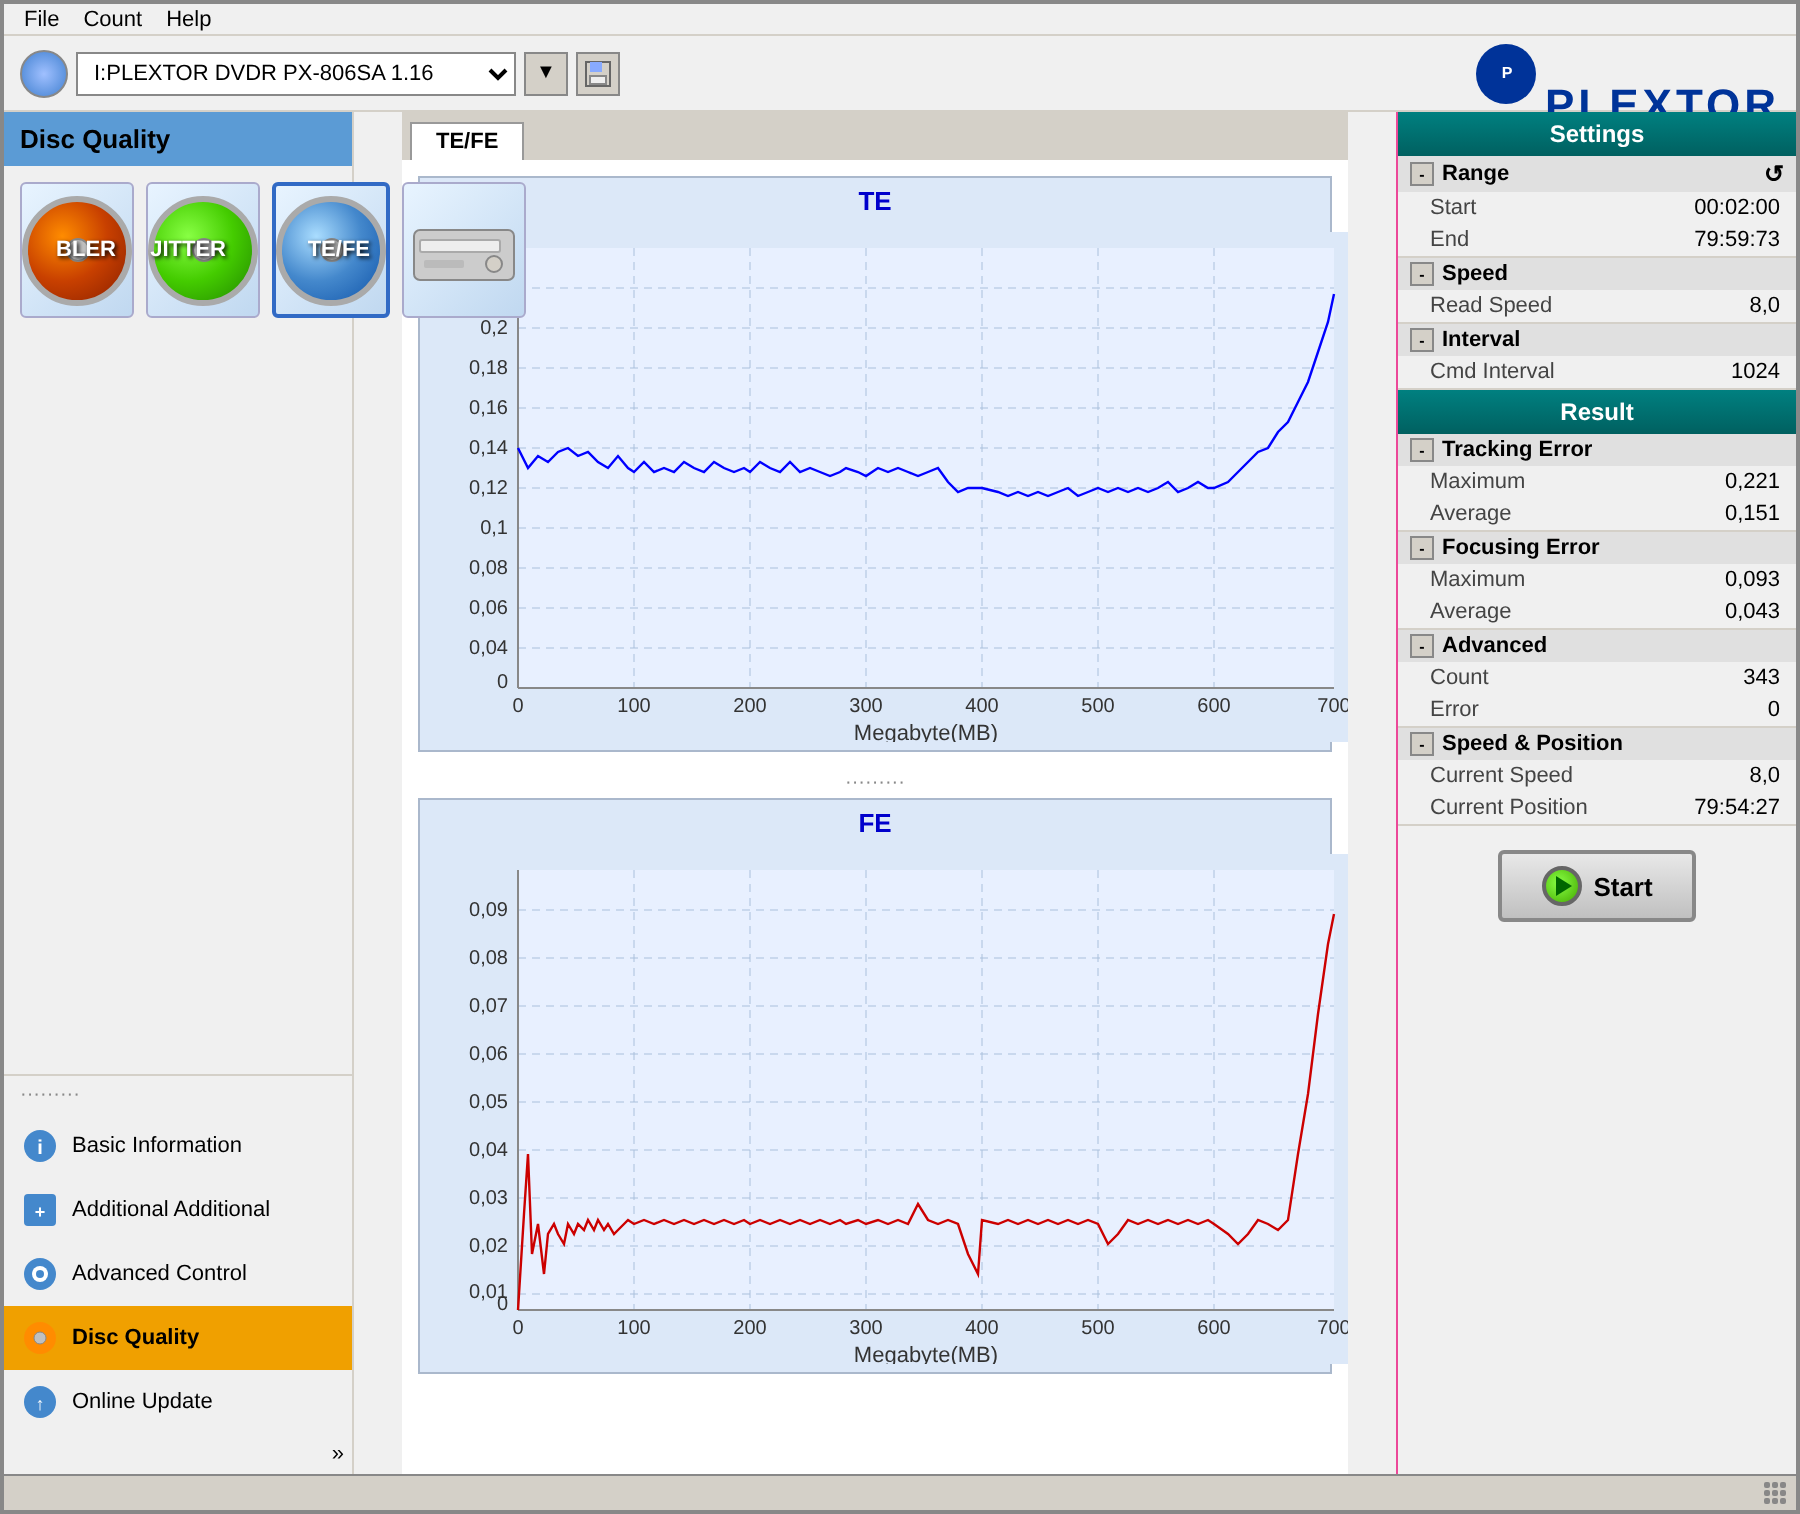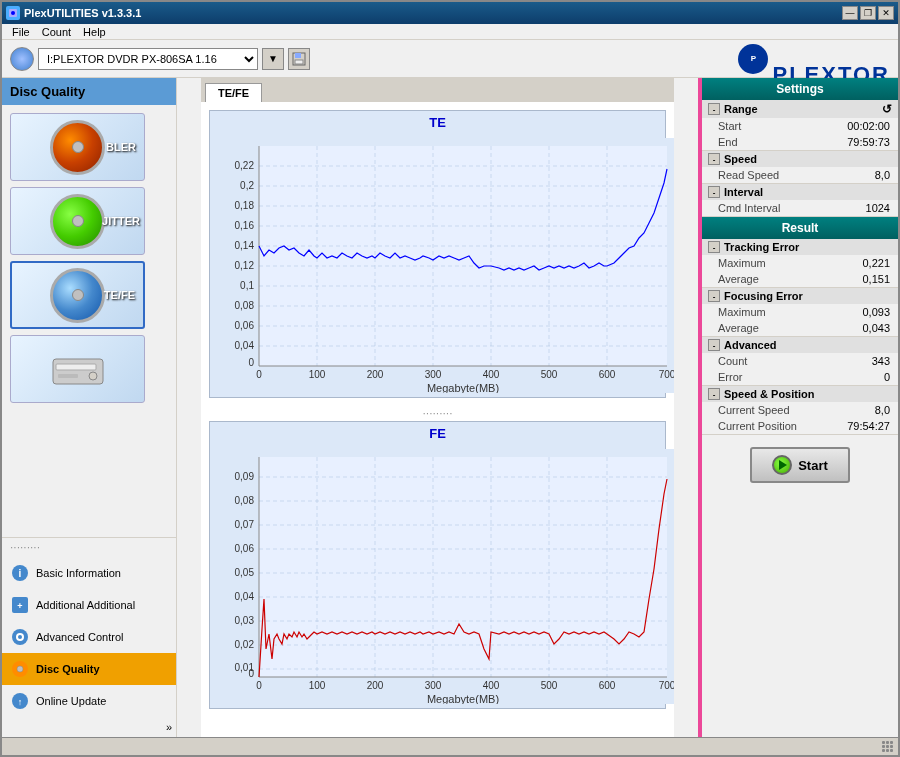--- a/index.html
+++ b/index.html
@@ -28,21 +28,21 @@
     .plextor-logo-icon { width: 30px; height: 30px; background: #003399; border-radius: 50%; display: flex; align-items: center; justify-content: center; }
     .plextor-logo-icon span { color: white; font-size: 8px; font-weight: bold; }
     .plextor-text { color: #003399; font-size: 20px; font-weight: bold; letter-spacing: 1px; margin-top: 32px; }
     
     
     .main-area { display: flex; flex: 1; overflow: hidden; gap: 24px; }
     
     
     .sidebar { width: 175px; background: #f0f0f0; border-right: 1px solid #d4d0c8; display: flex; flex-direction: column; }
     .sidebar-header { background: #5b9bd5; padding: 6px 8px; font-size: 13px; font-weight: bold; color: #000; }
-    .disc-icons { padding: 8px; display: flex; flex-direction: column; gap: 6px; }
+    .disc-icons { padding: 8px; display: flex; flex-direction: row; gap: 6px; }
     .disc-item { width: 135px; height: 68px; background: linear-gradient(135deg, #e8f4ff, #c0d8f0); border: 1px solid #aac; display: flex; align-items: center; justify-content: center; border-radius: 3px; cursor: pointer; position: relative; }
     .disc-item.active { border: 2px solid #316ac5; }
     .disc-img-bler { width: 55px; height: 55px; background: radial-gradient(circle at 35% 35%, #ff8c00, #c84000 50%, #8b2000); border-radius: 50%; border: 3px solid #aaa; display: flex; align-items: center; justify-content: center; }
     .disc-img-jitter { width: 55px; height: 55px; background: radial-gradient(circle at 35% 35%, #88ff44, #44cc00 50%, #228800); border-radius: 50%; border: 3px solid #aaa; display: flex; align-items: center; justify-content: center; }
     .disc-img-tefe { width: 55px; height: 55px; background: radial-gradient(circle at 35% 35%, #aaddff, #4488cc 50%, #1155aa); border-radius: 50%; border: 3px solid #aaa; display: flex; align-items: center; justify-content: center; }
     .disc-label { position: absolute; font-size: 11px; font-weight: bold; color: white; text-shadow: 1px 1px 2px #000; }
     .disc-hole { width: 12px; height: 12px; background: #c0c0c0; border-radius: 50%; border: 1px solid #888; }
     
     .sidebar-nav { margin-top: auto; border-top: 1px solid #d4d0c8; }
     .nav-item { display: flex; align-items: center; gap: 6px; padding: 6px 8px; cursor: pointer; font-size: 11px; }
@@ -60,21 +60,21 @@
     .charts-area { flex: 1; padding: 8px; background: white; overflow-y: auto; }
     
     .chart-container { margin-bottom: 8px; background: #dce8f8; border: 1px solid #aab8cc; }
     .chart-title { text-align: center; font-size: 13px; font-weight: bold; color: #0000cc; padding: 4px; }
     .chart-inner { background: #dce8f8; padding: 4px; }
     
     
     .chart-svg { display: block; }
     
     
-    .right-panel { width: 200px; background: #f0f0f0; border-left: 4px solid #ec4899; display: flex; flex-direction: column; }
+    .right-panel { width: 200px; background: #f0f0f0; border-left: 1px solid #ec4899; display: flex; flex-direction: column; }
     .panel-section { border-bottom: 1px solid #d4d0c8; }
     .panel-header-teal { background: linear-gradient(to bottom, #008080, #006060); color: white; padding: 4px 8px; font-size: 12px; font-weight: bold; text-align: center; }
     .collapse-btn { width: 12px; height: 12px; background: #d4d0c8; border: 1px solid #888; font-size: 8px; display: flex; align-items: center; justify-content: center; cursor: pointer; margin-right: 2px; }
     .panel-row { display: flex; justify-content: space-between; align-items: center; padding: 2px 8px 2px 16px; }
     .panel-row-label { color: #444; }
     .panel-row-value { color: #000; font-weight: normal; }
     .panel-sub-header { background: #e0e0e0; padding: 2px 6px 2px 6px; font-size: 11px; font-weight: bold; display: flex; align-items: center; gap: 2px; }
     
     .start-btn-area { padding: 12px; display: flex; justify-content: center; }
     .start-btn { display: flex; align-items: center; gap: 6px; padding: 6px 20px; background: linear-gradient(to bottom, #e8e8e8, #c0c0c0); border: 2px solid #888; border-radius: 3px; cursor: pointer; font-size: 13px; font-weight: bold; }
@@ -94,36 +94,20 @@
     .data-line-blue { fill: none; stroke: #0000ff; stroke-width: 1.2; }
     .data-line-red { fill: none; stroke: #cc0000; stroke-width: 1.2; }
     .chart-bg { fill: #dce8f8; }
     .plot-bg { fill: #e8f0ff; }
   </style>
 </head>
 <body>
 
 <div class="window">
 
-  <div class="title-bar">
-    <div class="title-bar-left">
-      <div class="title-icon">
-        <svg width="10" height="10">
-            <rect x="1" y="1" width="8" height="8" fill="#aaf" rx="1"></rect>
-            <circle cx="5" cy="5" r="2" fill="#00f"></circle>
-          </svg>
-      </div>
-      <span class="title-text">PlexUTILITIES v1.3.3.1</span>
-    </div>
-    <div class="title-buttons">
-      <div class="title-btn">—</div>
-      <div class="title-btn">❐</div>
-      <div class="title-btn">✕</div>
-    </div>
-  </div>
 
   <div class="menu-bar">
     <span class="menu-item">File</span>
     <span class="menu-item">Count</span>
     <span class="menu-item">Help</span>
   </div>
 
   <div class="toolbar">
     <div class="toolbar-drive">
       <div class="drive-icon"></div>
@@ -158,21 +142,21 @@
           <div class="disc-img-bler">
             <div class="disc-hole"></div>
           </div>
           <span class="disc-label" style="top:50%; transform:translateY(-50%); right:8px;">BLER</span>
         </div>
 
         <div class="disc-item">
           <div class="disc-img-jitter">
             <div class="disc-hole"></div>
           </div>
-          <span class="disc-label" style="top:50%; transform:translateY(-50%); right:4px;">JITTER</span>
+          <span class="disc-label" style="top:50%; transform:translateY(-50%); right:16px;">JITTER</span>
         </div>
 
         <div class="disc-item active">
           <div class="disc-img-tefe">
             <div class="disc-hole"></div>
           </div>
           <span class="disc-label" style="top:50%; transform:translateY(-50%); right:8px;">TE/FE</span>
         </div>
 
         <div class="disc-item">

